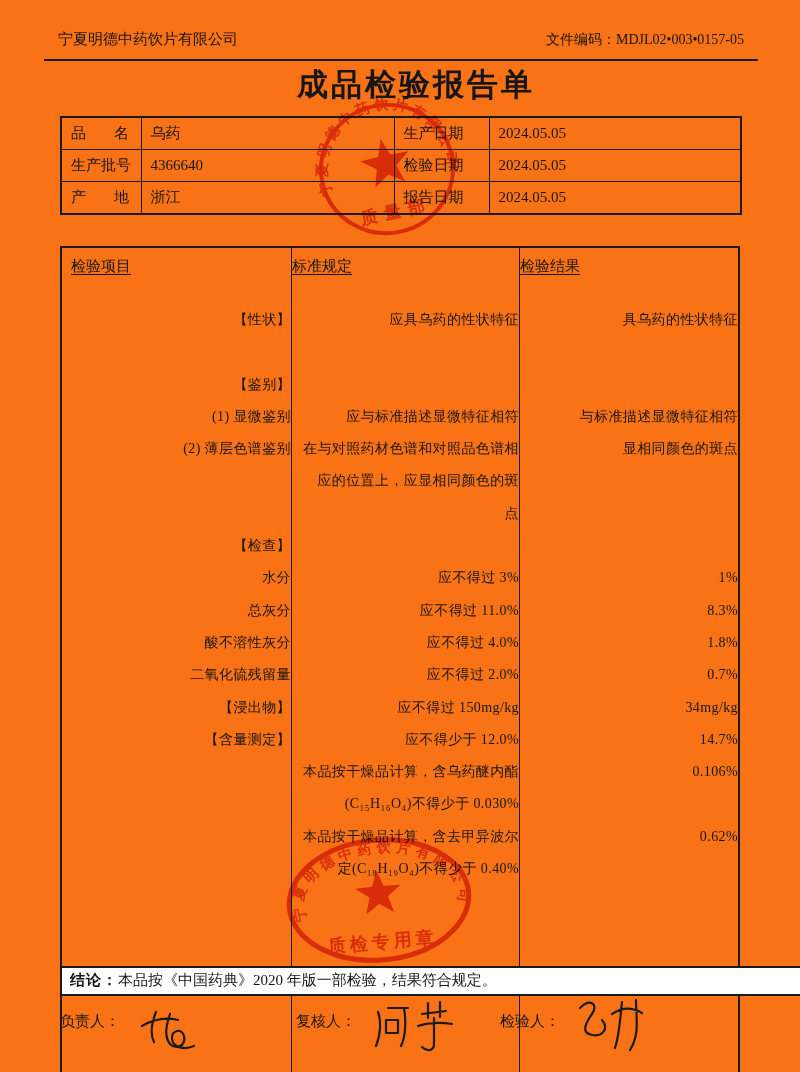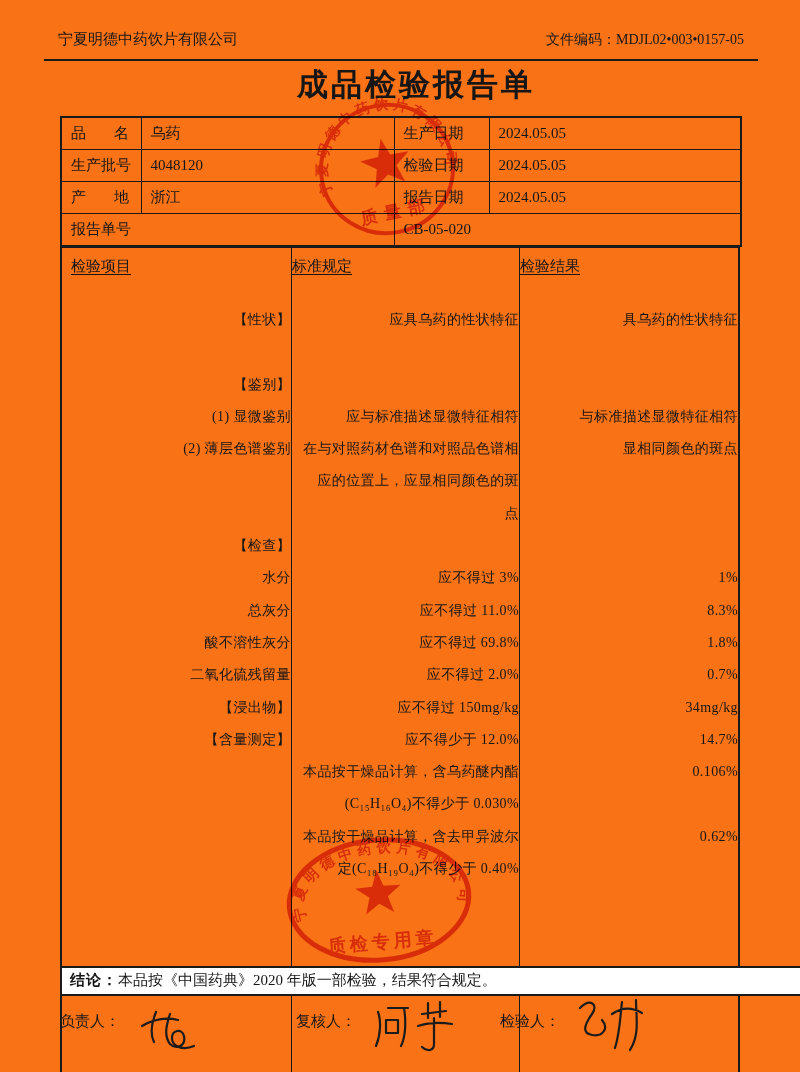--- a/index.html
+++ b/index.html
@@ -71,34 +71,30 @@
       </colgroup>
     <tbody>
       <tr>
         <td><span class="jl">品名</span></td>
         <td>乌药</td>
         <td>生产日期</td>
         <td>2024.05.05</td>
       </tr>
       <tr>
         <td>生产批号</td>
-        <td>4048120</td>
+        <td>4366640</td>
         <td>检验日期</td>
         <td>2024.05.05</td>
       </tr>
       <tr>
         <td><span class="jl">产地</span></td>
         <td>浙江</td>
         <td>报告日期</td>
         <td>2024.05.05</td>
       </tr>
-      <tr>
-        <td colspan="2">报告单号</td>
-        <td colspan="2">CB-05-020</td>
-      </tr>
     </tbody>
   </table>
 
   <div class="main">
     <div class="mcol c1">
       <div class="mhead"><span>检验项目</span></div>
     <div class="mline">【性状】</div>
         <div class="mline"></div>
         <div class="mline">【鉴别】</div>
         <div class="mline">(1) 显微鉴别</div>
@@ -121,21 +117,21 @@
     <div class="mline">应具乌药的性状特征</div>
         <div class="mline"></div>
         <div class="mline"></div>
         <div class="mline">应与标准描述显微特征相符</div>
         <div class="mline">在与对照药材色谱和对照品色谱相</div>
         <div class="mline">应的位置上，应显相同颜色的斑</div>
         <div class="mline">点</div>
         <div class="mline"></div>
         <div class="mline">应不得过 3%</div>
         <div class="mline">应不得过 11.0%</div>
-        <div class="mline">应不得过 69.8%</div>
+        <div class="mline">应不得过 4.0%</div>
         <div class="mline">应不得过 2.0%</div>
         <div class="mline">应不得过 150mg/kg</div>
         <div class="mline">应不得少于 12.0%</div>
         <div class="mline">本品按干燥品计算，含乌药醚内酯</div>
         <div class="mline">(C₁₅H₁₆O₄)不得少于 0.030%</div>
         <div class="mline">本品按干燥品计算，含去甲异波尔</div>
         <div class="mline">定(C₁₈H₁₉O₄)不得少于 0.40%</div>
       </div>
     <div class="mcol c3">
       <div class="mhead"><span>检验结果</span></div>

